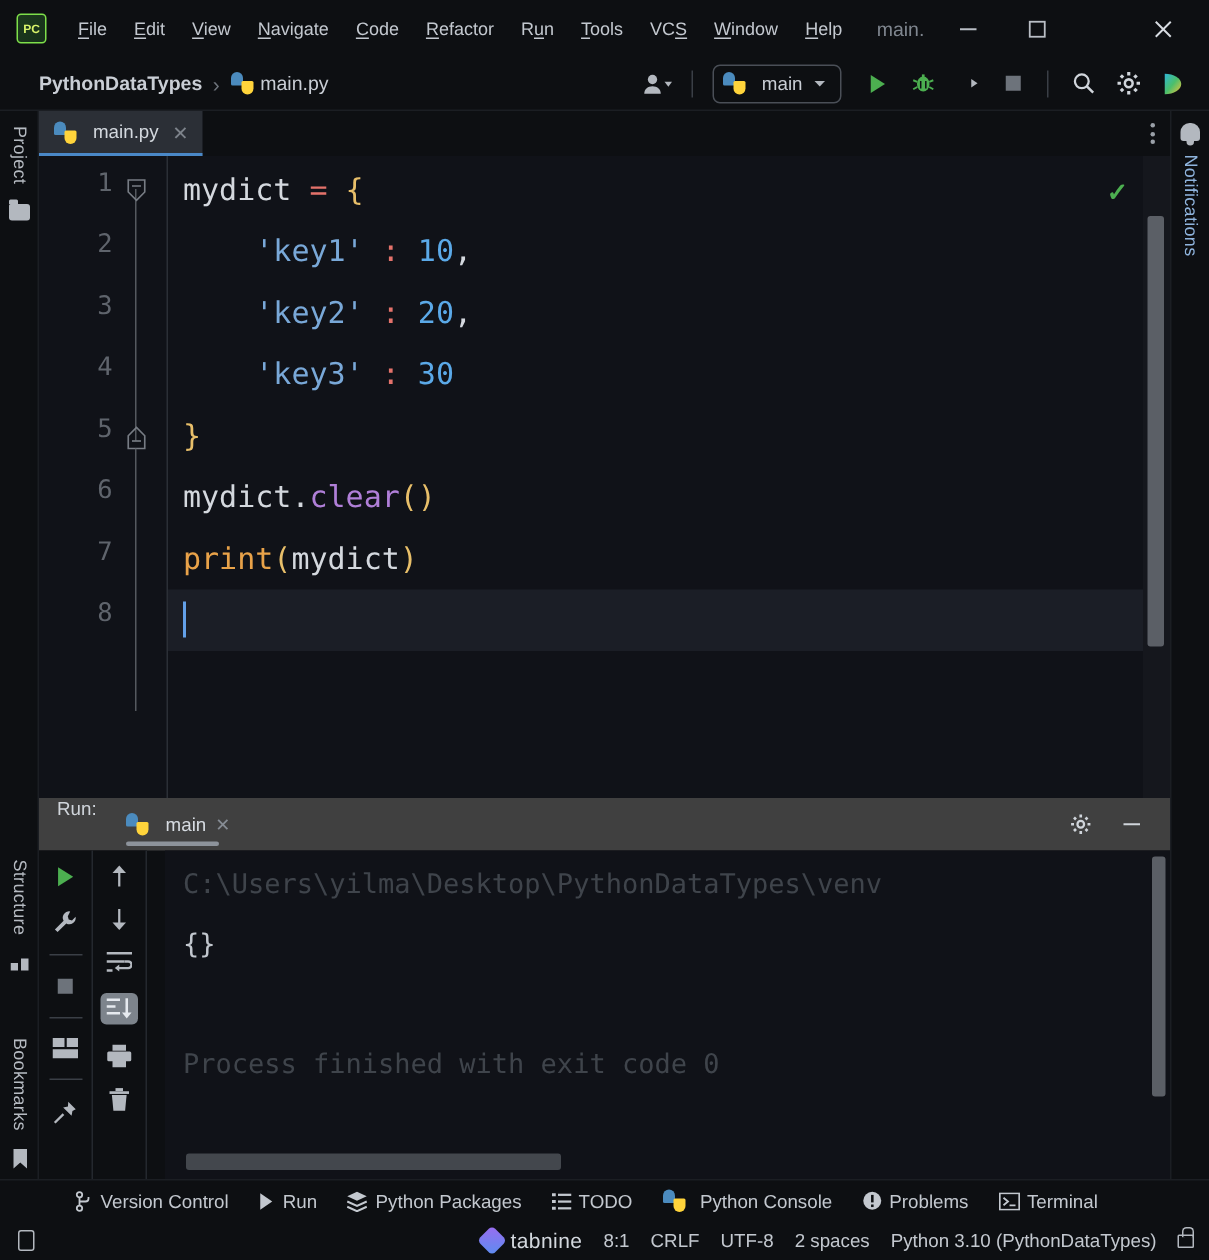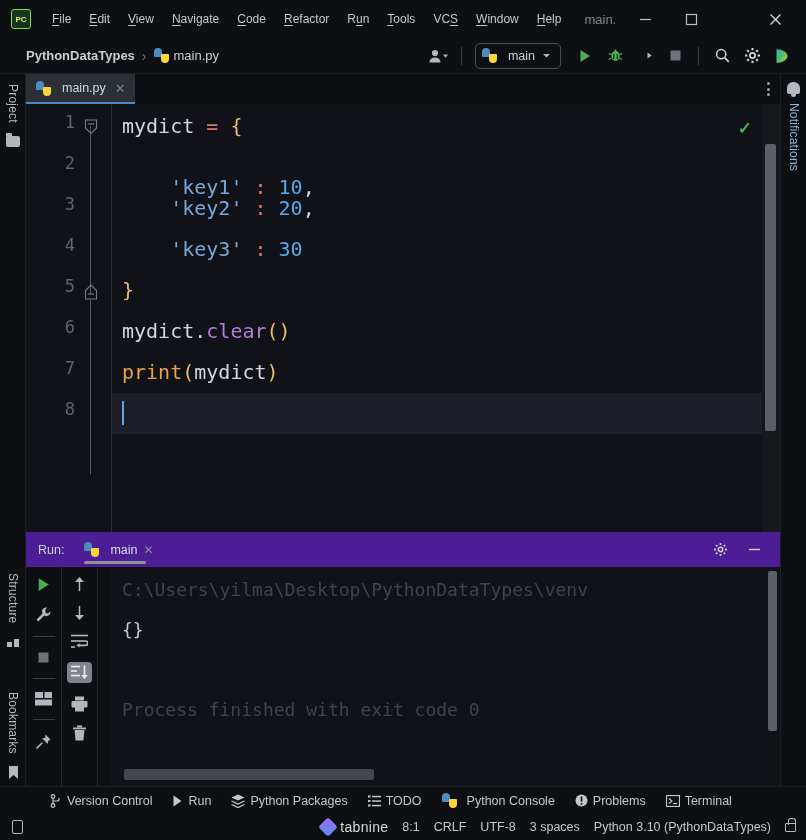--- a/index.html
+++ b/index.html
@@ -159,21 +159,21 @@
   }
   .ed-scrolltrack { position:absolute; right:0; top:0; width:18px; height:428px; background:#15171d;}
 
   
   .runpanel {
     position: absolute; left: 26px; top: 532px; width: 754px; height: 254px;
     background: #0d0f12;
   }
   .run-header {
     position:absolute; left:0; top:0; width:754px; height:35px;
-    background:#4c1d95; display:flex; align-items:center;
+    background:#404040; display:flex; 
   }
   .run-label { font-size:12.5px; color:#d0d5db; margin-left:12px; margin-right:12px;}
   .run-tab {
     display:flex; align-items:center; gap:6px; padding: 0 8px; height:35px; position:relative;
   }
   .run-tab:after { content:""; position:absolute; left:8px; bottom:3px; width:62px; height:3px; background:#8d939b; border-radius:2px;}
   .run-tab-label { font-size:12.5px; color:#d7dce2;}
   .run-tab-close { font-size:12px; color:#868c94; }
   .run-hdr-right { margin-left:auto; display:flex; align-items:center; gap:6px; padding-right:12px;}
 
@@ -422,21 +422,21 @@
       <div class="fold" style="top:180px;">
         <svg width="14" height="16" viewBox="0 0 14 16">
             <path d="M1.5 15V6.5L7 1l5.5 5.5V15z" fill="none" stroke="#777c84" stroke-width="1.1"></path>
             <line x1="4" y1="10" x2="10" y2="10" stroke="#777c84" stroke-width="1.1"></line>
           </svg>
       </div>
       <div class="fold-line" style="top:195px;height:175px;"></div>
     </div>
     <div class="code-area" id="codearea">
         <div class="cline" style="top: 2px;"><span class="t-def">mydict</span><span class="t-def"> </span><span class="t-op">=</span><span class="t-def"> </span><span class="t-brace">{</span></div>
-        <div class="cline" style="top: 43px; margin-top: 20px;"><span class="t-def">    </span><span class="t-str">'key1'</span><span class="t-def"> </span><span class="t-op">:</span><span class="t-def"> </span><span class="t-num">10</span><span class="t-punc">,</span></div>
+        <div class="cline" style="top: 43px;"><span class="t-def">    </span><span class="t-str">'key1'</span><span class="t-def"> </span><span class="t-op">:</span><span class="t-def"> </span><span class="t-num">10</span><span class="t-punc">,</span></div>
         <div class="cline" style="top: 84px;"><span class="t-def">    </span><span class="t-str">'key2'</span><span class="t-def"> </span><span class="t-op">:</span><span class="t-def"> </span><span class="t-num">20</span><span class="t-punc">,</span></div>
         <div class="cline" style="top: 125px;"><span class="t-def">    </span><span class="t-str">'key3'</span><span class="t-def"> </span><span class="t-op">:</span><span class="t-def"> </span><span class="t-num">30</span></div>
         <div class="cline" style="top: 166px;"><span class="t-brace">}</span></div>
         <div class="cline" style="top: 207px;"><span class="t-def">mydict</span><span class="t-punc">.</span><span class="t-fn">clear</span><span class="t-brace">()</span></div>
         <div class="cline" style="top: 248px;"><span class="t-bi">print</span><span class="t-brace">(</span><span class="t-def">mydict</span><span class="t-brace">)</span></div>
         <div class="cline" style="top: 289px;"><span class="caret"></span></div>
       </div>
     <div class="check-ok">✓</div>
     <div class="ed-scrolltrack"></div>
     <div class="ed-scroll"></div>
@@ -616,19 +616,19 @@
   <div class="statusbar">
     <div class="sb-leftico"></div>
     <div class="sb-right">
       <div class="tabnine">
         <span class="tn-dia"></span>
         <span>tabnine</span>
       </div>
       <span class="sb-item">8:1</span>
       <span class="sb-item">CRLF</span>
       <span class="sb-item">UTF-8</span>
-      <span class="sb-item">3 spaces</span>
+      <span class="sb-item">2 spaces</span>
       <span class="sb-item">Python 3.10 (PythonDataTypes)</span>
       <span class="lock-ico"></span>
     </div>
   </div>
 
 </div>
 
 </body></html>

